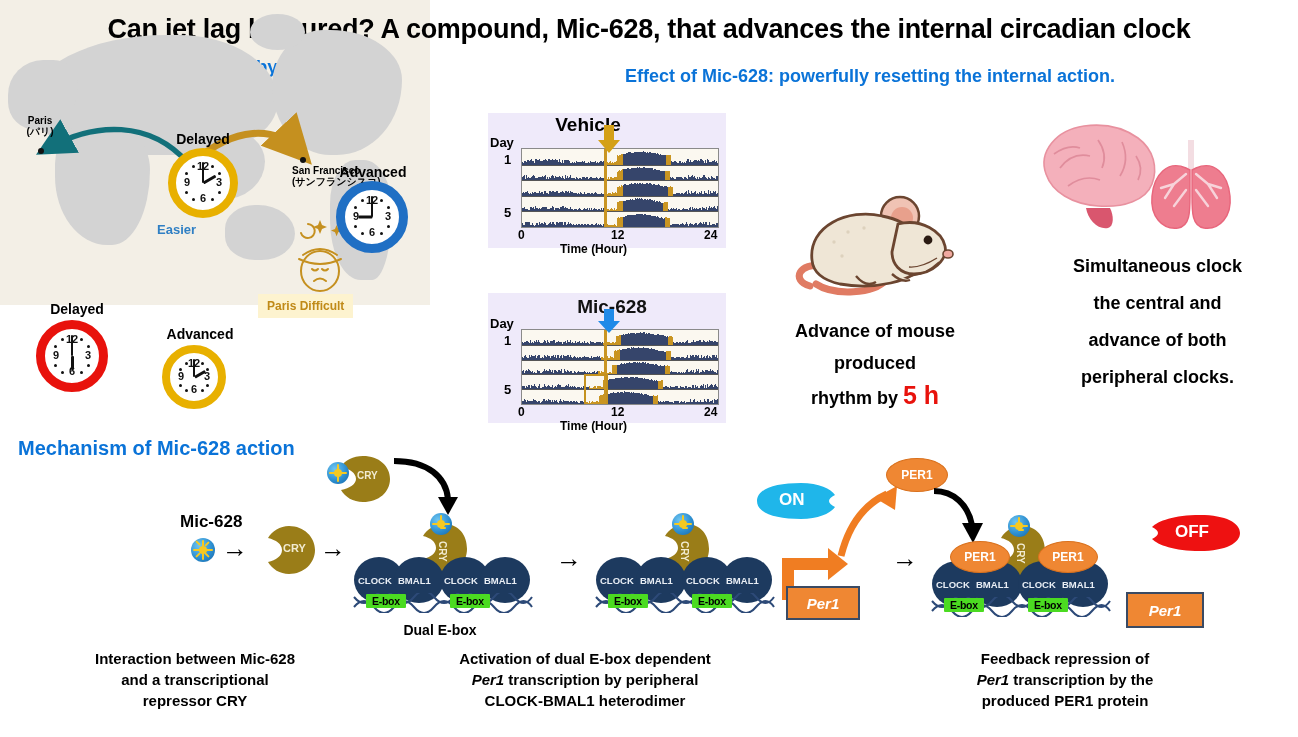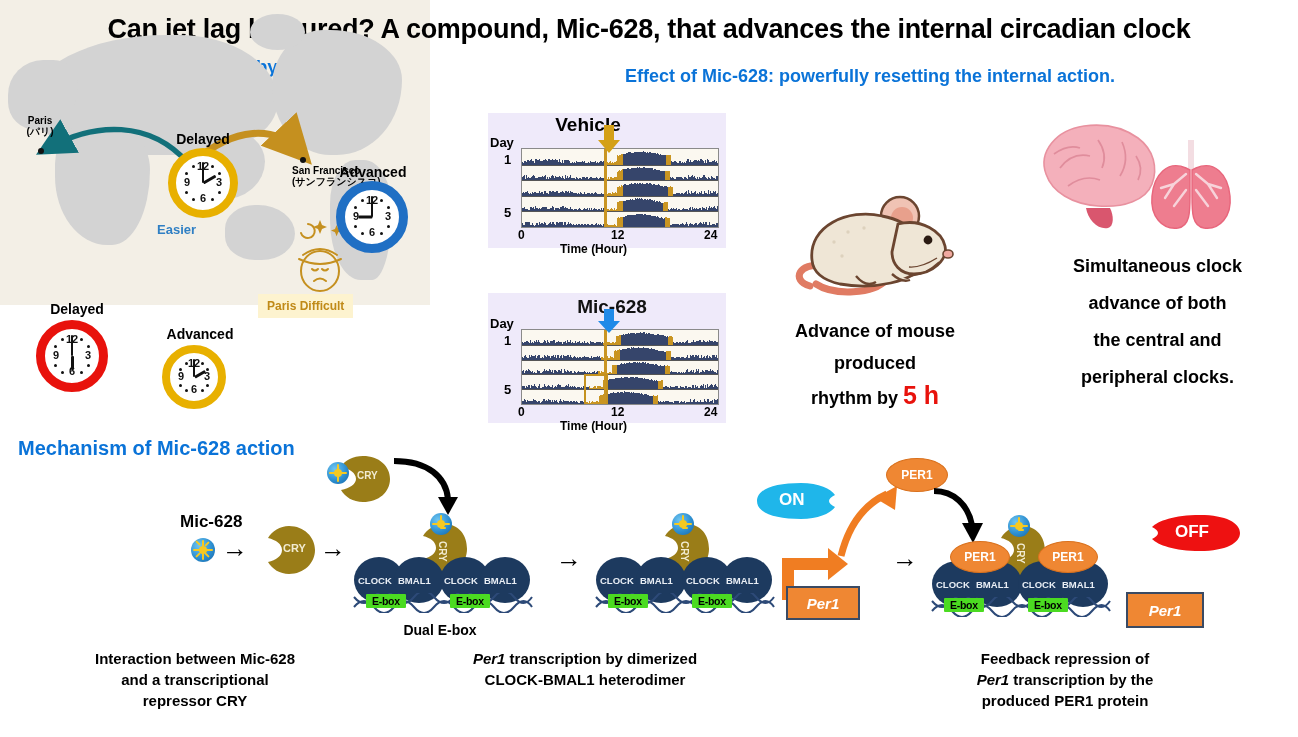--- a/index.html
+++ b/index.html
@@ -2292,22 +2292,22 @@
   <path d="M160,28 h6 v30 h-6 Z" fill="#f3dde2"></path>
   <path d="M158,56 C140,48 126,62 124,84 C122,104 134,118 150,116 C162,114 162,100 162,84 L162,58 Z" fill="#ee7d8f" stroke="#e8667c" stroke-width="1.4"></path>
   <path d="M168,56 C186,48 200,62 202,84 C204,104 192,118 176,116 C164,114 164,100 164,84 L164,58 Z" fill="#ee7d8f" stroke="#e8667c" stroke-width="1.4"></path>
   <g fill="none" stroke="#f7d3da" stroke-width="2.4" stroke-linecap="round">
     <path d="M158,62 l-12,10 M146,72 l-9,14 M146,72 l-13,4 M158,78 l-12,16"></path>
     <path d="M168,62 l12,10 M180,72 l9,14 M180,72 l13,4 M168,78 l12,16"></path>
   </g>
 </svg>
 <div class="body-text" style="left:1030px;top:248px;width:255px;line-height:37px;">
   <div>Simultaneous clock</div>
+  <div>the central and</div>
   <div>advance of both</div>
-  <div>the central and</div>
   <div>peripheral clocks.</div>
 </div>
 
 <div class="abs" style="left:180px;top:512px;font-size:17px;font-weight:bold;">Mic-628</div>
 
 <div class="mic" style="left:191px;top:538px;width:24px;height:24px;">
   <div class="core" style="left:8px;top:8px;width:8px;height:8px;"></div>
   <div class="spoke" style="left:11px;top:2px;width:2px;height:7px;"></div>
   <div class="spoke" style="left:11px;top:15px;width:2px;height:7px;"></div>
   <div class="spoke" style="left:2px;top:11px;width:7px;height:2px;"></div>
@@ -2477,22 +2477,23 @@
 </svg>
 <div class="abs" style="left:1175px;top:522px;color:#fff;font-size:17px;font-weight:bold;">OFF</div>
 
 <div class="step-cap" style="left:30px;top:648px;width:330px;">
   <div>Interaction between Mic-628</div>
   <div>and a transcriptional</div>
   <div>repressor CRY</div>
 </div>
 
 <div class="step-cap" style="left:400px;top:648px;width:370px;">
+  <div>Activation of dual E-box dependent</div>
   <div>
-    <span class="ital">Per1</span><span> transcription by dimerized</span>
+    <span class="ital">Per1</span><span> transcription by peripheral</span>
   </div>
   <div>CLOCK-BMAL1 heterodimer</div>
 </div>
 
 <div class="step-cap" style="left:900px;top:648px;width:330px;">
   <div>Feedback repression of</div>
   <div>
     <span class="ital">Per1</span><span> transcription by the</span>
   </div>
   <div>produced PER1 protein</div>

